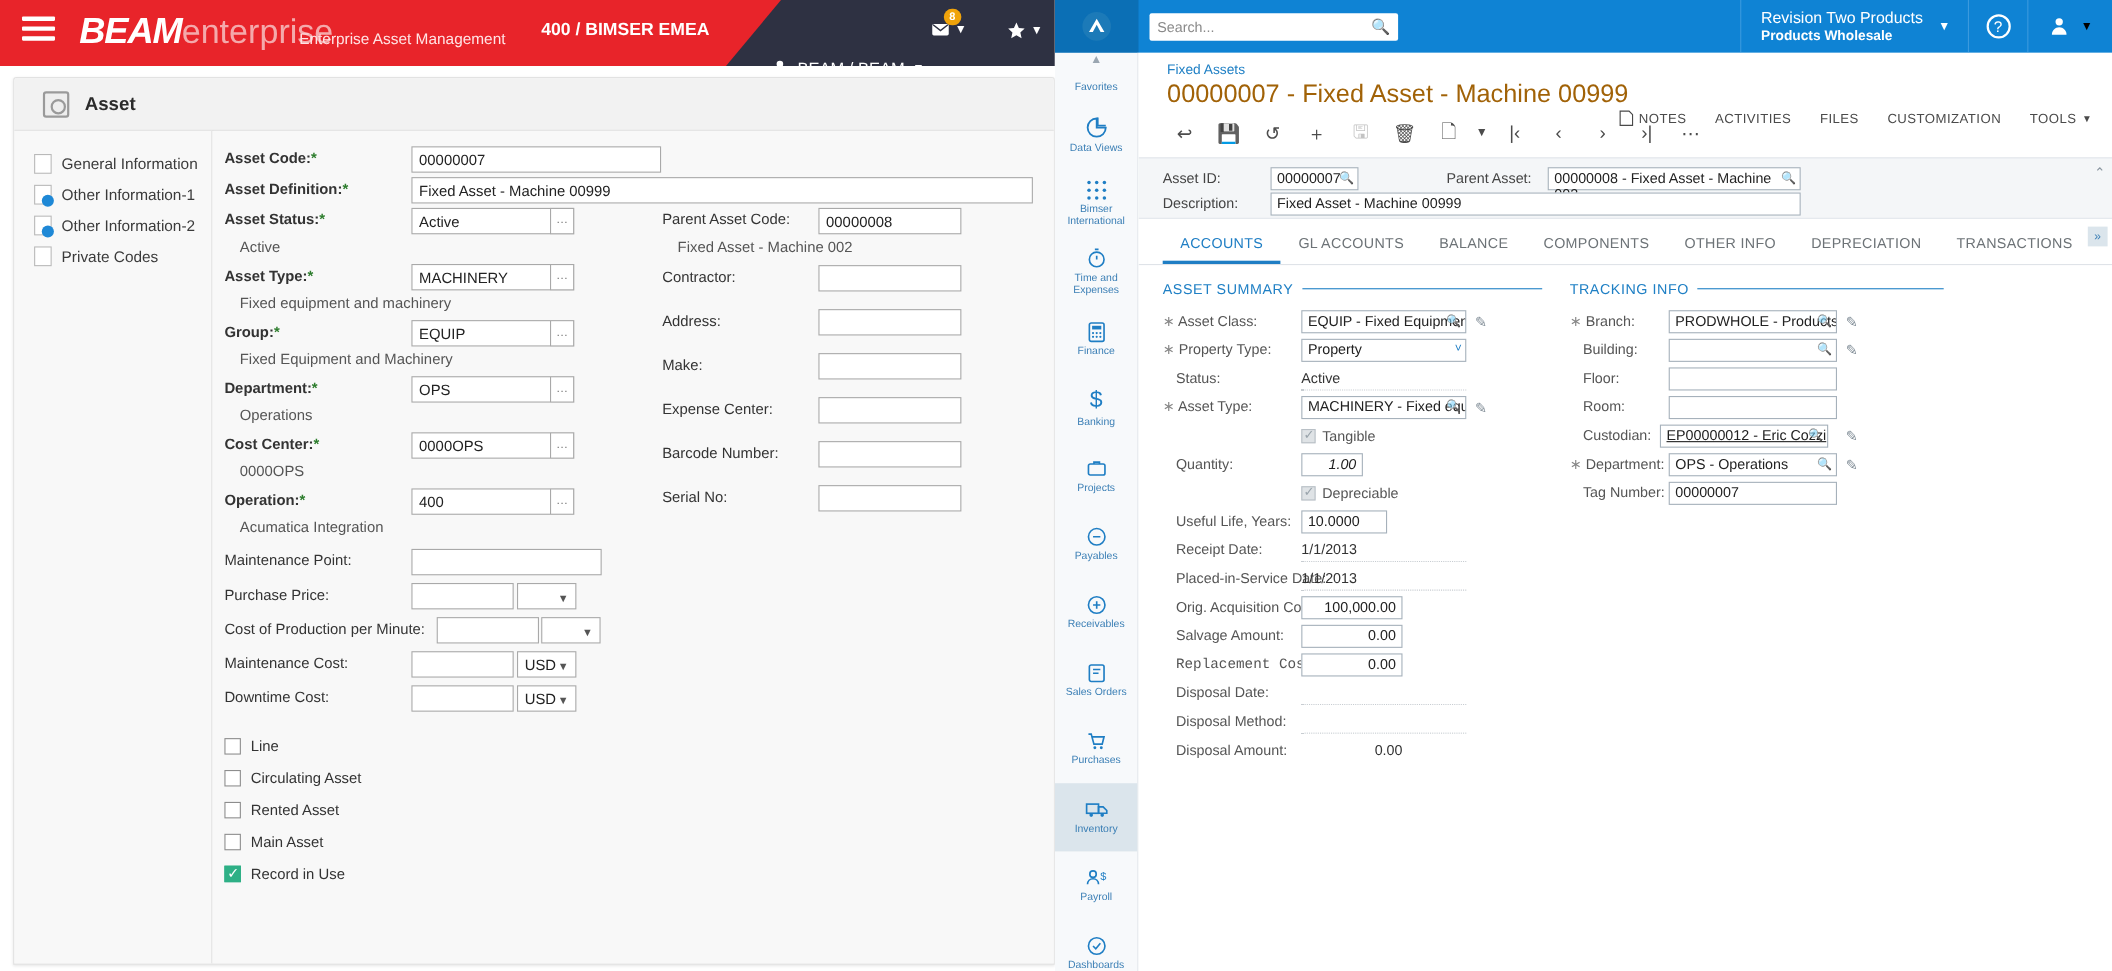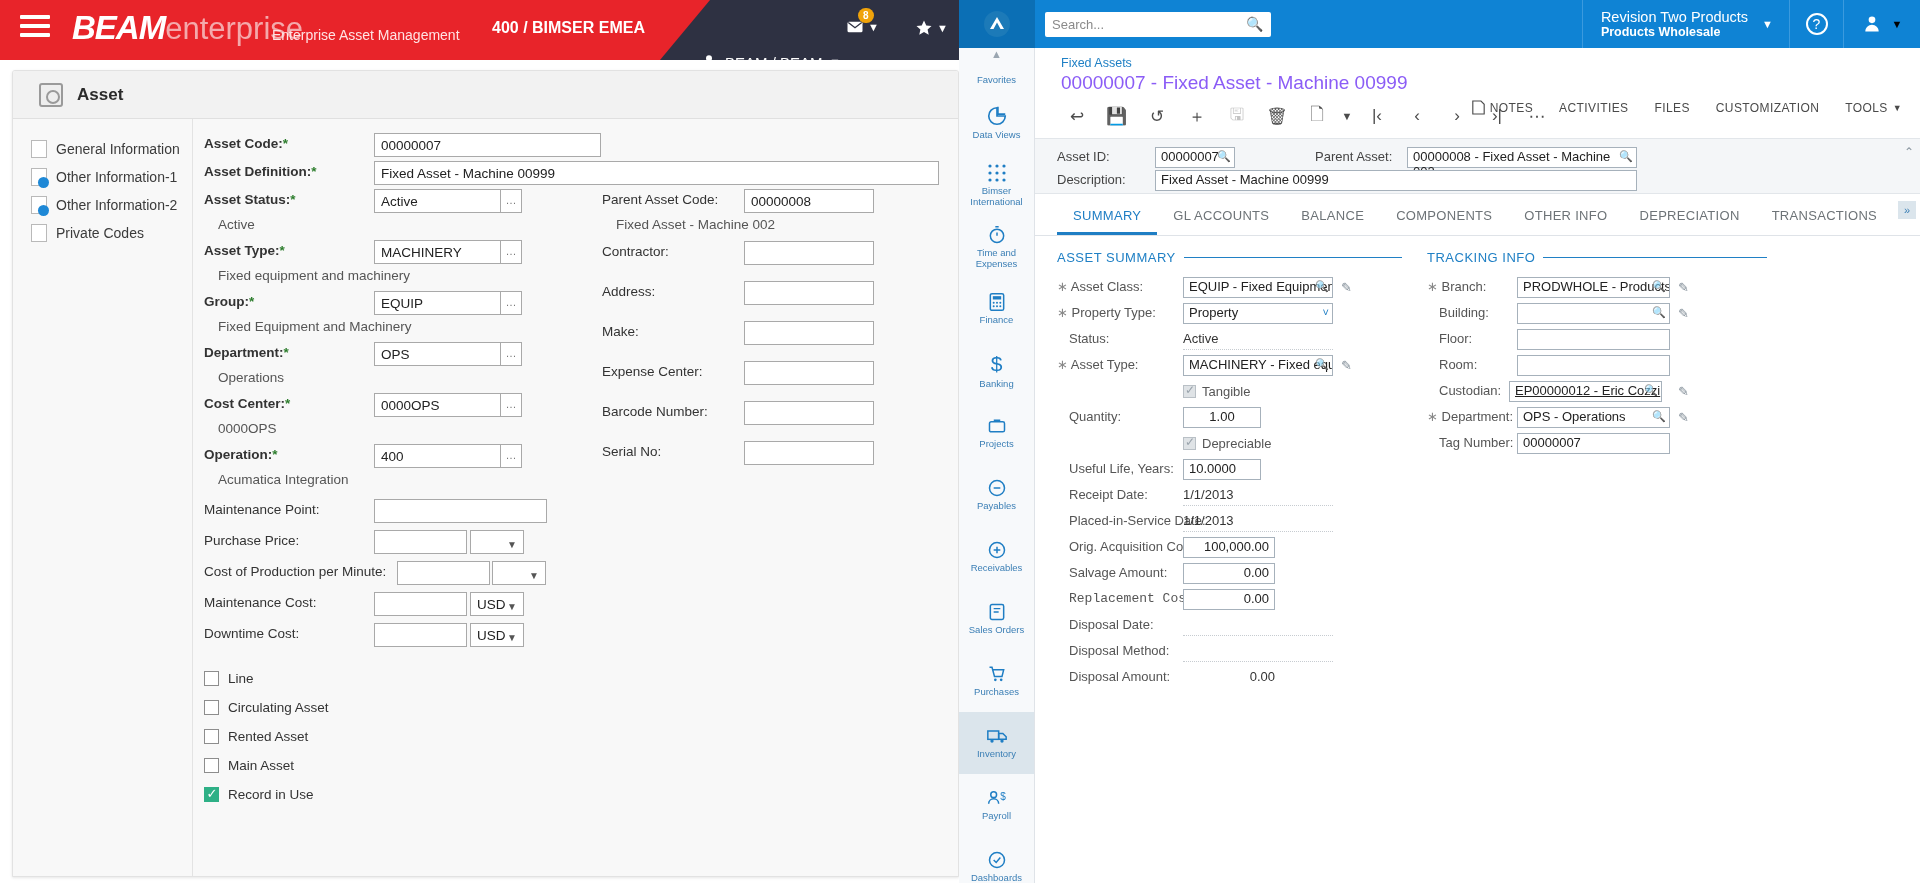--- a/index.html
+++ b/index.html
@@ -76,21 +76,21 @@
   .circq { width:22px; height:22px; border:2px solid #fff; border-radius:50%; color:#fff; font-size:14px; text-align:center; line-height:19px; }
 
   #acu-sidebar { position:absolute; left:0; top:48px; width:76px; bottom:0; background:#f7f9fb; border-right:1px solid #dfe3e8; overflow:hidden; }
   .sb-item { height:62px; display:flex; flex-direction:column; align-items:center; justify-content:center; gap:3px; color:#1f7ec4; cursor:pointer; }
   .sb-item .lbl { font-size:9.5px; text-align:center; line-height:10.5px; color:#3b7fb5; }
   .sb-item.sel { background:#dbe5ec; }
   .sb-arrow { height:20px; text-align:center; color:#9aa6b1; font-size:11px; }
 
   #acu-main { position:absolute; left:76px; top:48px; right:0; bottom:0; background:#fff; overflow:hidden; }
   #acu-crumb { font-size:12.5px; color:#2080c5; padding:8px 0 0 26px; }
-  #acu-ptitle { font-size:19px; color:#8b5cf6; padding:2px 0 0 26px; }
+  #acu-ptitle { font-size:23px; color:#a16207; padding:2px 0 0 26px; }
   #acu-actions { position:absolute; right:18px; top:52px; display:flex; gap:26px; font-size:12px; color:#4a4a4a; letter-spacing:.4px; }
   #acu-actions .act { cursor:pointer; display:flex; align-items:center; gap:5px; }
   #acu-toolbar { display:flex; align-items:center; gap:0px; padding:8px 0 8px 22px; }
   .tbi { width:40px; height:28px; display:flex; align-items:center; justify-content:center; font-size:17px; color:#4c4c4c; cursor:pointer; }
   .tbi.dis { color:#c3c3c3; }
   #acu-summary { position:relative; background:#f4f6f8; border-top:1px solid #e2e6ea; border-bottom:1px solid #e2e6ea; padding:10px 0 10px 22px; height:56px;}
   .sfield { position:absolute; font-size:13px; color:#444; }
   .sin { border:1px solid #a6b1bb; background:#fff; height:21px; font-size:13px; color:#222; padding:1px 16px 1px 5px; position:relative; display:inline-block; }
   .sin .mg { position:absolute; right:3px; top:2px; font-size:11px; color:#1f7ec4; }
 
@@ -551,21 +551,21 @@
         <span class="mg">🔍</span>
       </div>
       <div class="sfield" style="left:22px; top:33px;">Description:</div>
       <div class="sin" style="position:absolute; left:120px; top:31px; width:482px;">
         <span>Fixed Asset - Machine 00999</span>
       </div>
       <div id="acu-scroll-up">⌃</div>
     </div>
 
     <div id="acu-tabs">
-      <div class="tab sel">SUMMARY</div>
+      <div class="tab sel">ACCOUNTS</div>
       <div class="tab">GL ACCOUNTS</div>
       <div class="tab">BALANCE</div>
       <div class="tab">COMPONENTS</div>
       <div class="tab">OTHER INFO</div>
       <div class="tab">DEPRECIATION</div>
       <div class="tab">TRANSACTIONS</div>
       <div id="tab-more">»</div>
     </div>
 
     <div style="position:relative; padding:16px 0 0 22px; height:640px;">
@@ -607,21 +607,21 @@
 
           <div class="arow">
             <div class="achk" style="left:126px; top:3px;">
               <span class="bx"></span>
               <span>Tangible</span>
             </div>
           </div>
 
           <div class="arow">
             <div class="alabel" style="left:12px;">Quantity:</div>
-            <div class="ain" style="left:126px; width:78px; text-align:center; padding-right:5px;">1.00</div>
+            <div class="ain" style="left:126px; width:56px; text-align:right; padding-right:5px;font-style:italic;">1.00</div>
           </div>
 
           <div class="arow">
             <div class="achk" style="left:126px; top:3px;">
               <span class="bx"></span>
               <span>Depreciable</span>
             </div>
           </div>
 
           <div class="arow">

